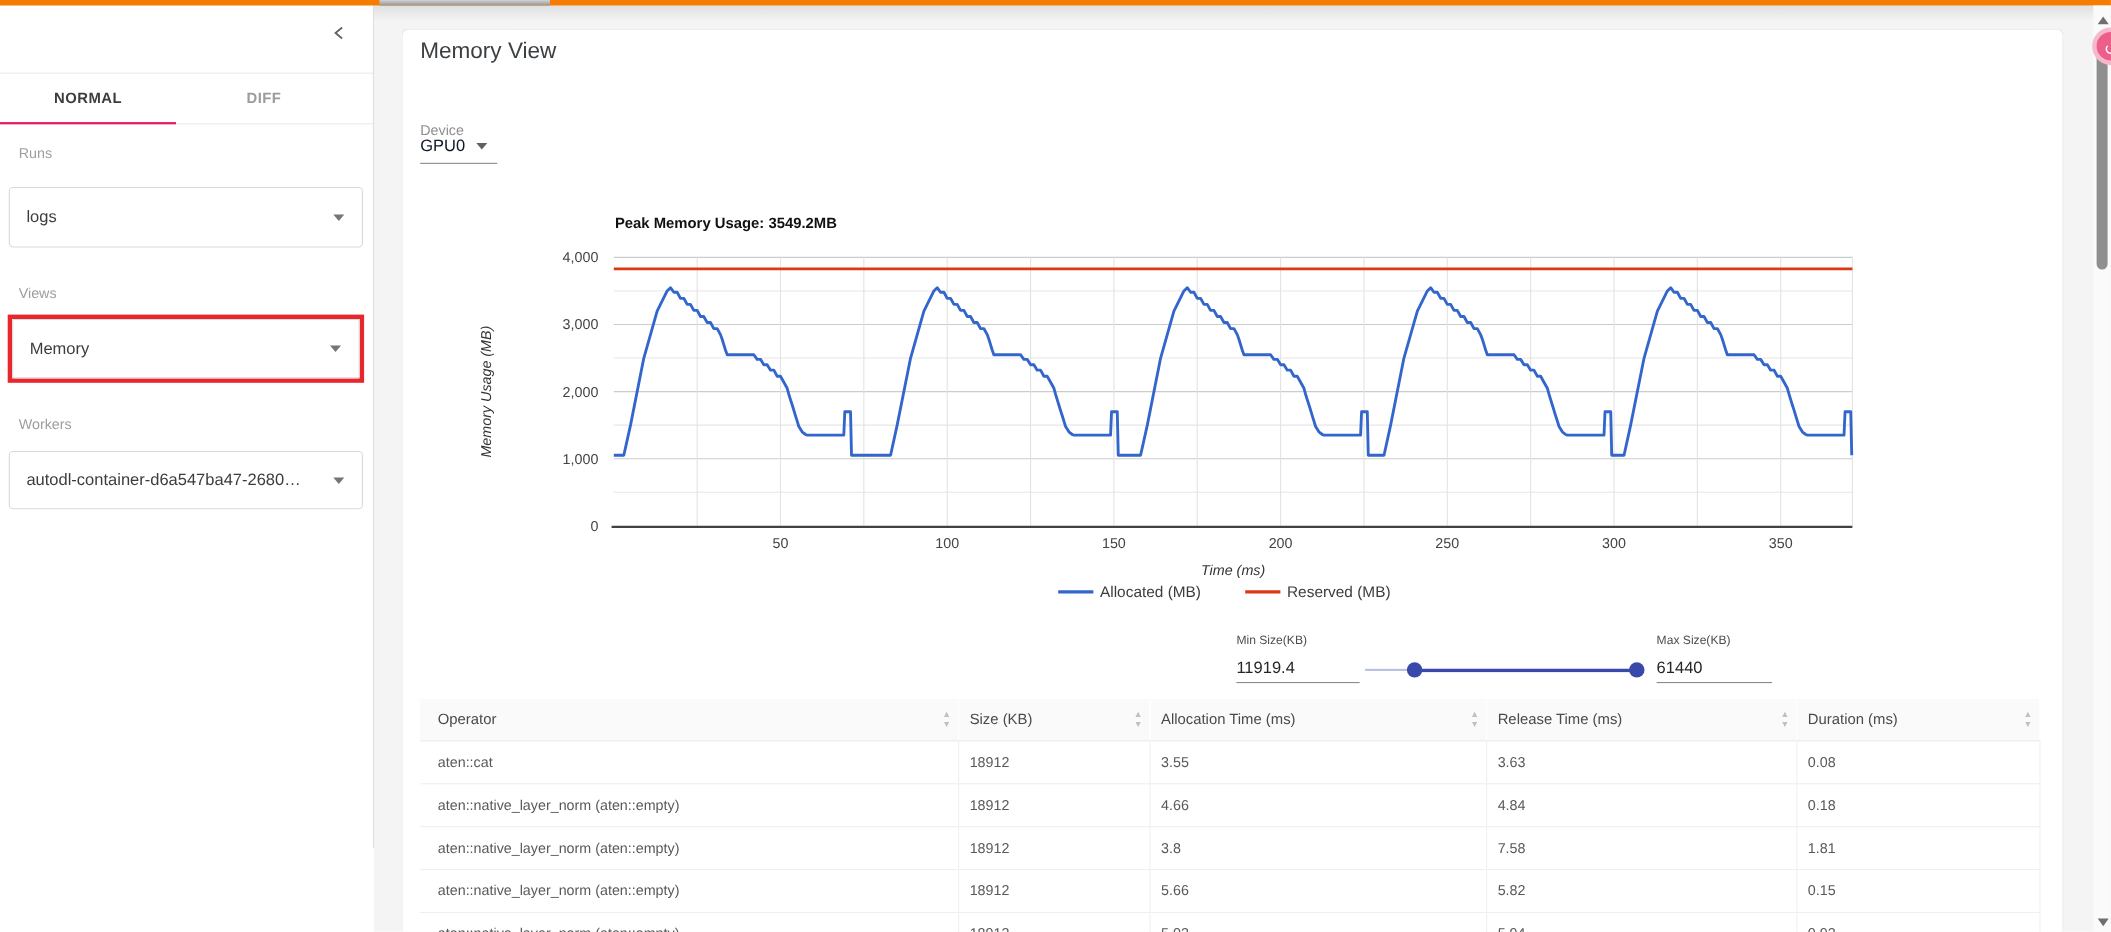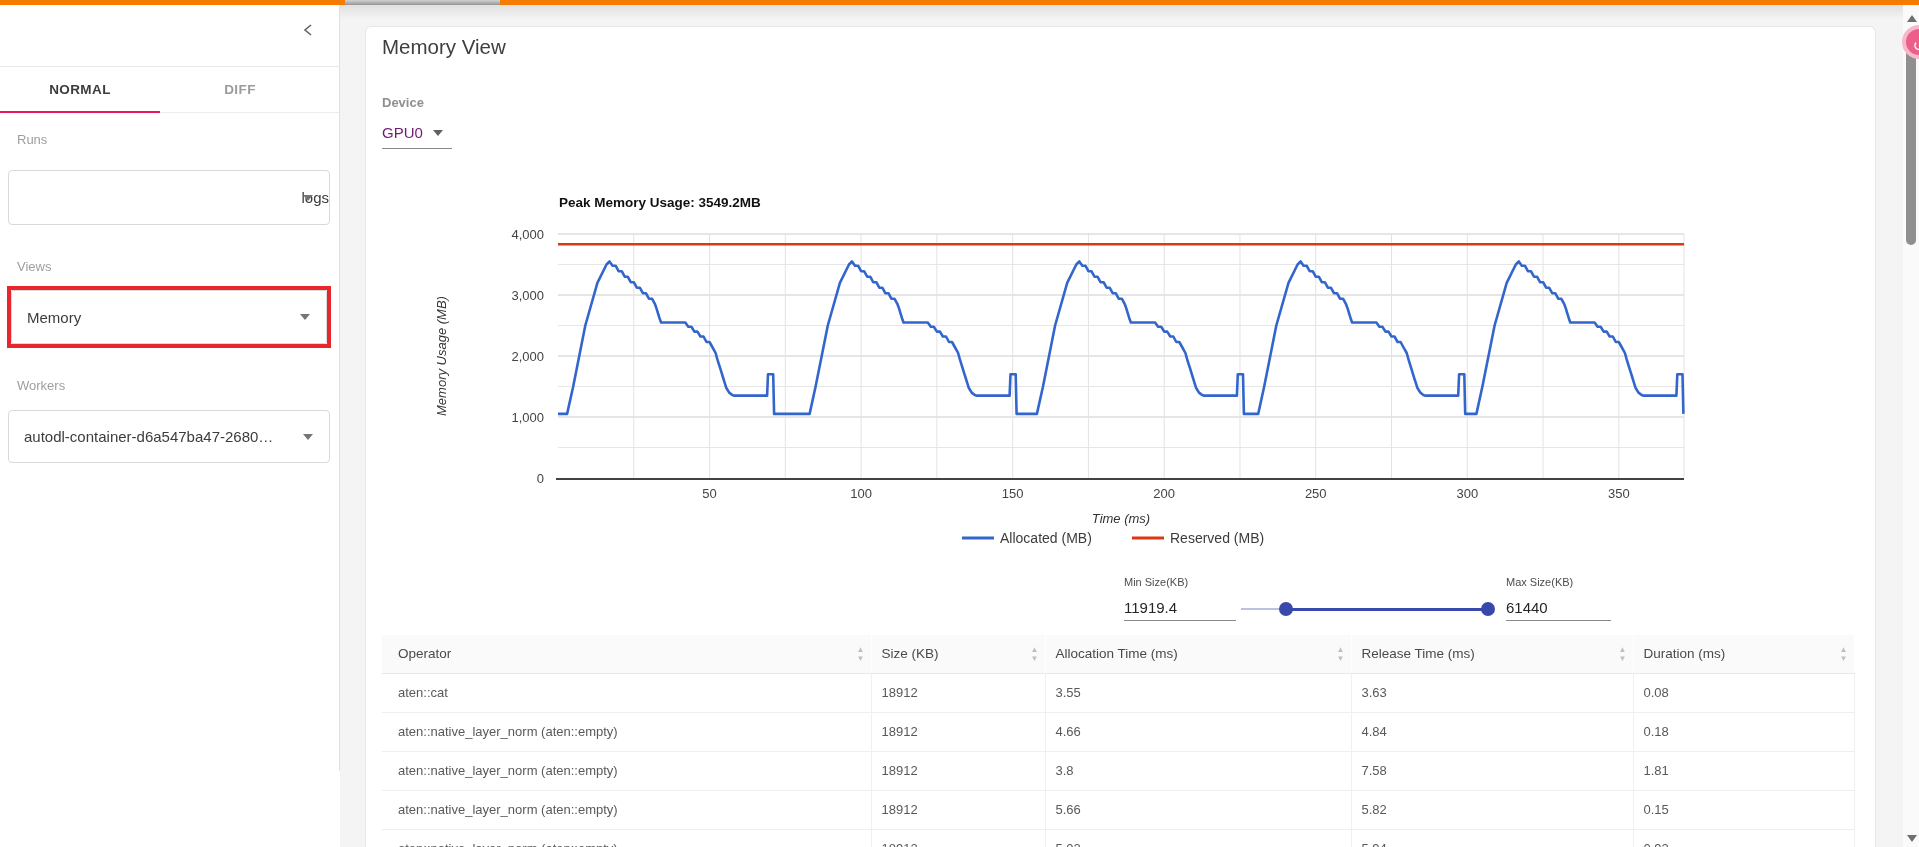--- a/index.html
+++ b/index.html
@@ -24,37 +24,37 @@
   .tab.active::after{content:"";position:absolute;left:0;bottom:-1px;width:100%;height:2px;
     background:#eb1661;}
   .side-label{left:17px;font-size:13px;color:#9e9e9e;}
   .select-box{left:8px;width:322px;height:55px;background:#fff;border:1px solid #d9d9d9;
     border-radius:4px;display:flex;align-items:center;cursor:pointer;box-sizing:border-box;}
   .select-box .sel-text{padding-left:15px;font-size:15px;color:#3c3c3c;white-space:nowrap;
     overflow:hidden;max-width:270px;}
   .caret{position:absolute;right:16px;top:50%;margin-top:-3px;width:0;height:0;
     border-left:5px solid transparent;border-right:5px solid transparent;
     border-top:6px solid #757575;}
-  #runs-select{top:165px;justify-content:flex-end;}
+  #runs-select{top:165px;}
   #views-redbox{left:7px;top:281px;width:316px;height:54px;border:4px solid #e8262d;}
   #views-select{position:relative;left:0;top:0;width:316px;height:54px;border-radius:2px;}
   #workers-select{top:405px;height:53px;}
   #label-runs{top:127px;} #label-views{top:254px;} #label-workers{top:373px;}
 
   
   #main-bg{left:340px;top:5px;width:1579px;height:842px;background:#f4f4f4;}
   #main-bg::before{content:"";position:absolute;left:0;top:0;width:100%;height:14px;
     background:linear-gradient(#e0e0e0,#f4f4f4);}
   #card{left:365px;top:26px;width:1511px;height:821px;background:#fff;
     border:1px solid #e7e7e7;border-bottom:none;border-radius:6px 6px 0 0;box-sizing:border-box;}
   #page-title{left:16px;top:8px;font-size:20.5px;color:#3c4043;}
-  #device-label{left:16px;top:68px;font-size:13px;color:#8f8f8f;font-weight:bold;}
+  #device-label{left:16px;top:84px;font-size:13px;color:#8f8f8f;}
   #device-select{left:16px;top:97px;display:inline-flex;align-items:center;gap:10px;
     border-bottom:1px solid #8a8a8a;padding:0 4px 7px 0;min-width:66px;cursor:pointer;}
-  #device-select .sel-text{font-size:15px;color:#701a75;}
+  #device-select .sel-text{font-size:15px;color:#0f172a;}
   .mini-caret{width:0;height:0;border-left:5px solid transparent;
     border-right:5px solid transparent;border-top:6px solid #616161;}
   #chart-svg{left:0;top:130px;}
 
   
   #search-input{left:280px;top:562px;width:213px;height:29px;border:none;
     border-bottom:1px solid #9e9e9e;font-size:15px;color:#3c3c3c;outline:none;
     font-family:"Liberation Sans",sans-serif;background:transparent;}
   #search-input::placeholder{color:#9e9e9e;}
   .num-field{top:549px;display:flex;flex-direction:column;}

